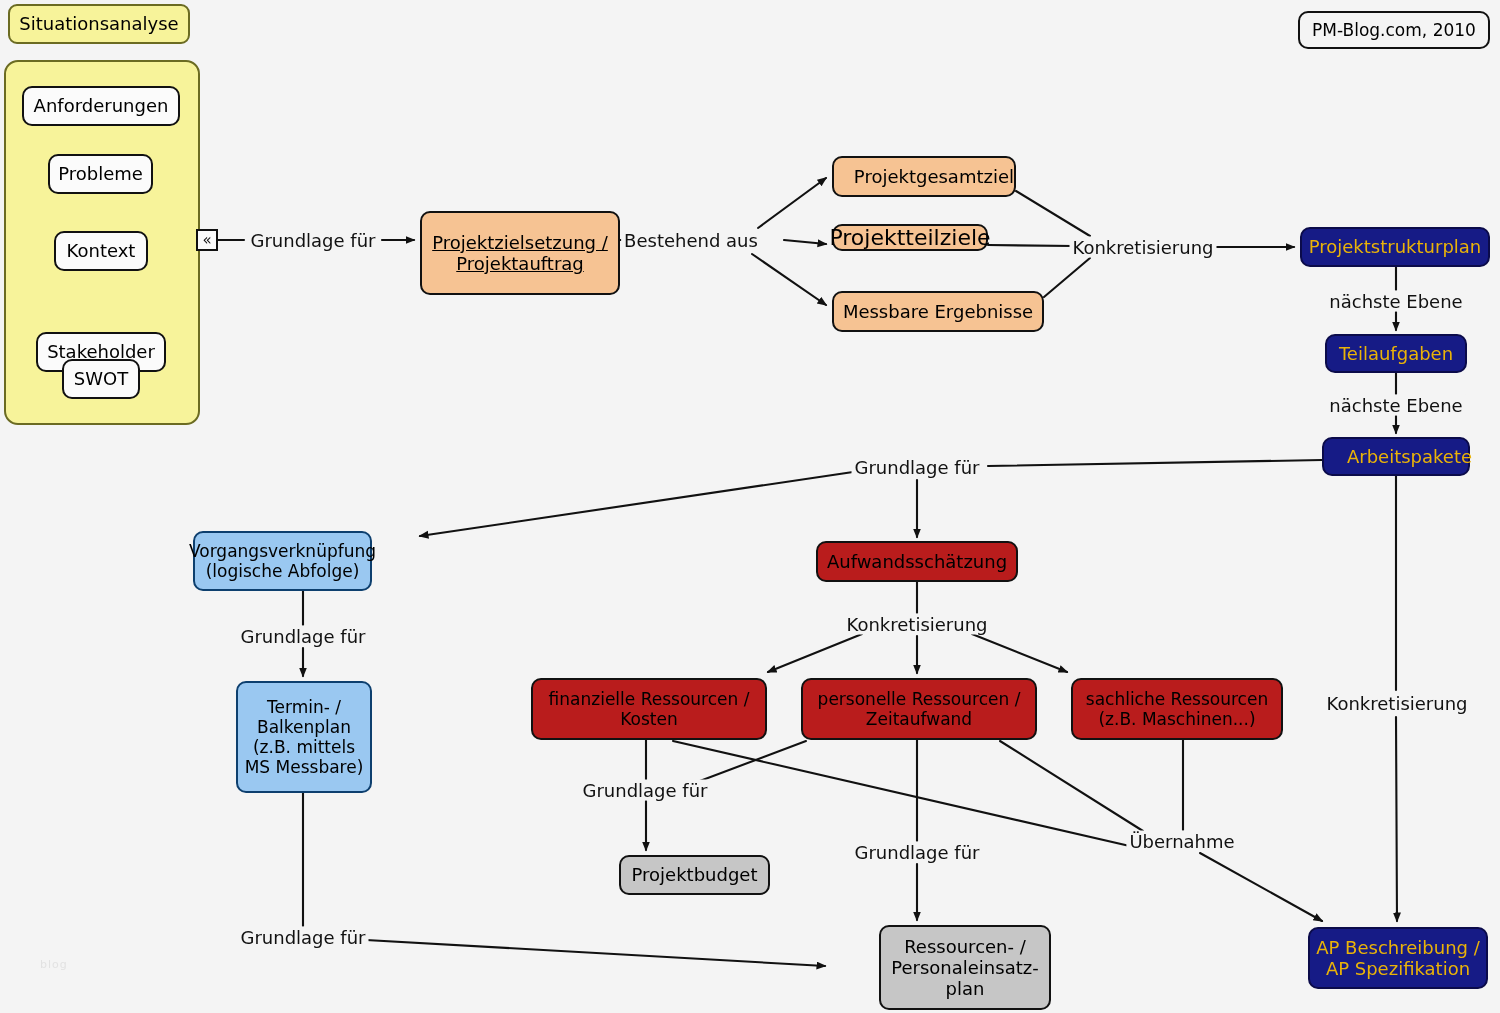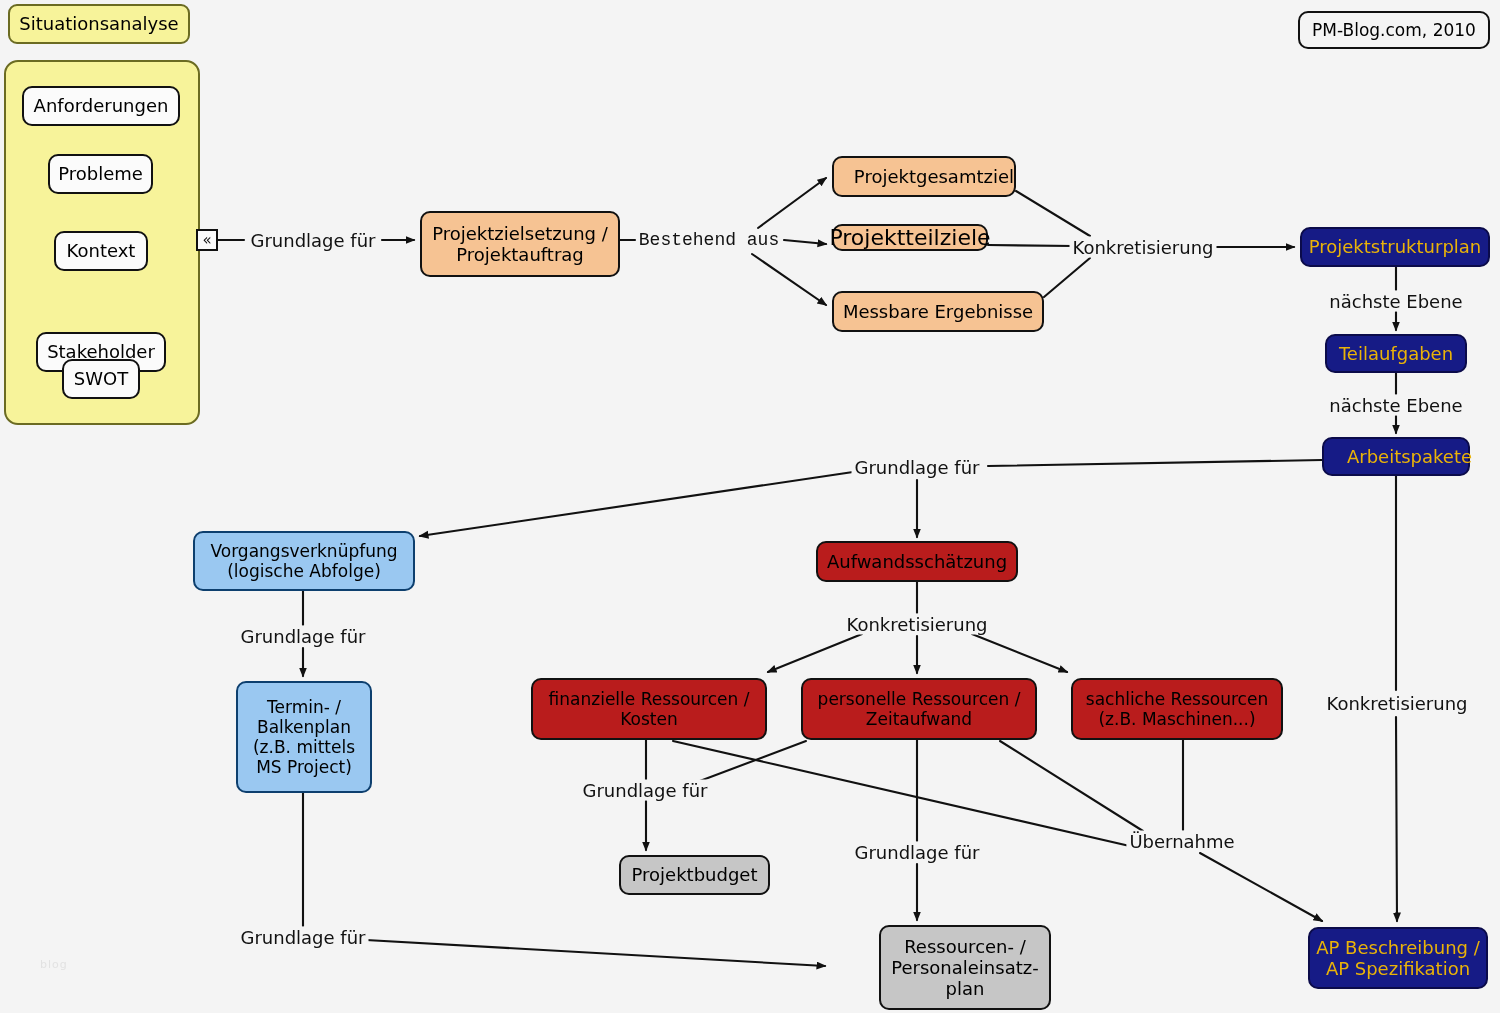--- a/index.html
+++ b/index.html
@@ -88,21 +88,21 @@
       <div class="node n-white" style="left: 54px; top: 231px; width: 94px; height: 40px; font-size: 18px;">
         <span style="white-space: pre-line;">Kontext</span>
       </div>
       <div class="node n-white" style="left: 36px; top: 301px; width: 130px; height: 40px; font-size: 18px; margin-top: 31px;">
         <span style="white-space: pre-line;">Stakeholder</span>
       </div>
       <div class="node n-white" style="left: 62px; top: 359px; width: 78px; height: 40px; font-size: 18px;">
         <span style="white-space: pre-line;">SWOT</span>
       </div>
       <div class="chev" style="left: 196px; top: 229px; width: 22px; height: 22px;">«</div>
-      <div class="node n-orange" style="left: 420px; top: 211px; width: 200px; height: 66px; font-size: 18px;">
+      <div class="node n-orange" style="left: 420px; top: 211px; width: 200px; height: 84px; font-size: 18px; text-decoration: underline;">
         <span style="white-space: pre-line;">Projektzielsetzung /
 Projektauftrag</span>
       </div>
       <div class="node n-orange" style="left: 832px; top: 156px; width: 184px; height: 41px; font-size: 18px; justify-content: flex-end;">
         <span style="white-space: pre-line;">Projektgesamtziel</span>
       </div>
       <div class="node n-orange" style="left: 832px; top: 224px; width: 156px; height: 27px; font-size: 22px;">
         <span style="white-space: pre-line;">Projektteilziele</span>
       </div>
       <div class="node n-orange" style="left: 832px; top: 291px; width: 212px; height: 41px; font-size: 18px;">
@@ -114,29 +114,29 @@
       <div class="node n-navy" style="left: 1325px; top: 334px; width: 142px; height: 39px; font-size: 18px;">
         <span style="white-space: pre-line;">Teilaufgaben</span>
       </div>
       <div class="node n-navy" style="left: 1322px; top: 437px; width: 148px; height: 39px; font-size: 18px; padding-left: 27px;">
         <span style="white-space: pre-line;">Arbeitspakete</span>
       </div>
       <div class="node n-navy" style="left: 1308px; top: 927px; width: 180px; height: 62px; font-size: 18px;">
         <span style="white-space: pre-line;">AP Beschreibung /
 AP Spezifikation</span>
       </div>
-      <div class="node n-blue" style="left: 193px; top: 531px; width: 222px; height: 60px; font-size: 17px;">
+      <div class="node n-blue" style="left: 193px; top: 531px; width: 179px; height: 60px; font-size: 17px;">
         <span style="white-space: pre-line;">Vorgangsverknüpfung
 (logische Abfolge)</span>
       </div>
       <div class="node n-blue" style="left: 236px; top: 681px; width: 136px; height: 112px; font-size: 17px;">
         <span style="white-space: pre-line;">Termin- /
 Balkenplan
 (z.B. mittels
-MS Project)</span>
+MS Messbare)</span>
       </div>
       <div class="node n-green" style="left: 816px; top: 541px; width: 202px; height: 41px; font-size: 18px;">
         <span style="white-space: pre-line;">Aufwandsschätzung</span>
       </div>
       <div class="node n-green" style="left: 531px; top: 678px; width: 236px; height: 62px; font-size: 17px;">
         <span style="white-space: pre-line;">finanzielle Ressourcen /
 Kosten</span>
       </div>
       <div class="node n-green" style="left: 801px; top: 678px; width: 236px; height: 62px; font-size: 17px;">
         <span style="white-space: pre-line;">personelle Ressourcen /
@@ -150,21 +150,21 @@
         <span style="white-space: pre-line;">Projektbudget</span>
       </div>
       <div class="node n-gray" style="left: 831px; top: 925px; width: 172px; height: 85px; font-size: 18px;">
         <span style="white-space: pre-line;">Ressourcen- /
 Personaleinsatz-
 plan</span>
       </div>
     </div>
   <div id="labels-layer">
       <div class="elabel" style="left: 313px; top: 240px; font-size: 18px;">Grundlage für</div>
-      <div class="elabel" style="left: 709px; top: 240px; font-size: 18px; font-family: Liberation Mono, monospace;">Bestehend aus</div>
+      <div class="elabel" style="left: 691px; top: 240px; font-size: 18px;">Bestehend aus</div>
       <div class="elabel" style="left: 1143px; top: 247px; font-size: 18px;">Konkretisierung</div>
       <div class="elabel" style="left: 1396px; top: 301px; font-size: 18px;">nächste Ebene</div>
       <div class="elabel" style="left: 1396px; top: 405px; font-size: 18px;">nächste Ebene</div>
       <div class="elabel" style="left: 917px; top: 467px; font-size: 18px;">Grundlage für</div>
       <div class="elabel" style="left: 303px; top: 636px; font-size: 18px;">Grundlage für</div>
       <div class="elabel" style="left: 917px; top: 624px; font-size: 18px;">Konkretisierung</div>
       <div class="elabel" style="left: 1397px; top: 703px; font-size: 18px;">Konkretisierung</div>
       <div class="elabel" style="left: 645px; top: 790px; font-size: 18px;">Grundlage für</div>
       <div class="elabel" style="left: 1182px; top: 841px; font-size: 18px;">Übernahme</div>
       <div class="elabel" style="left: 917px; top: 852px; font-size: 18px;">Grundlage für</div>

